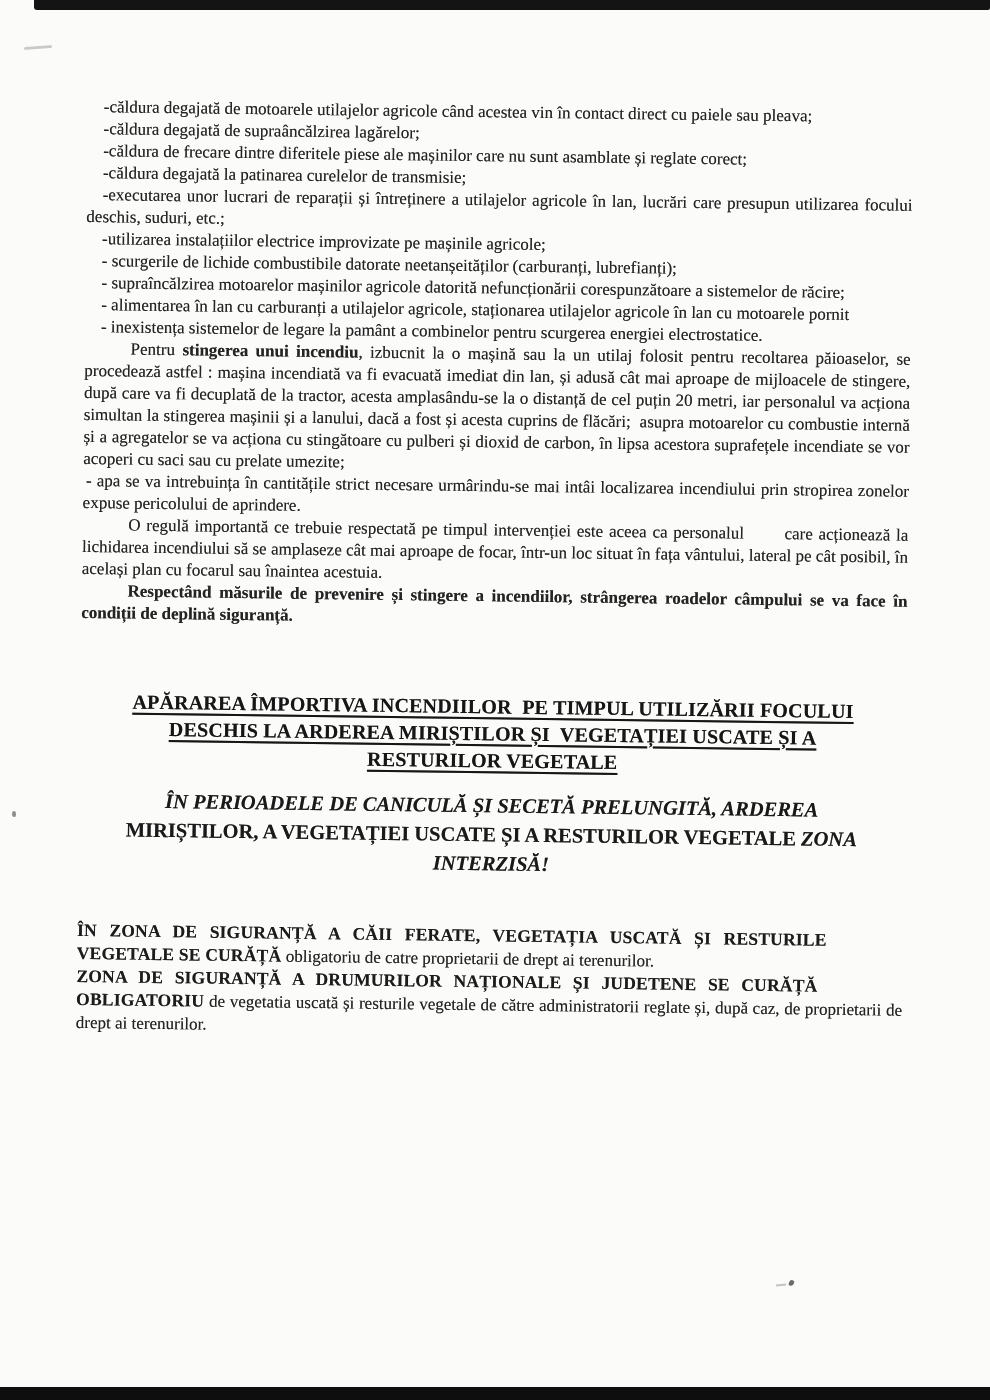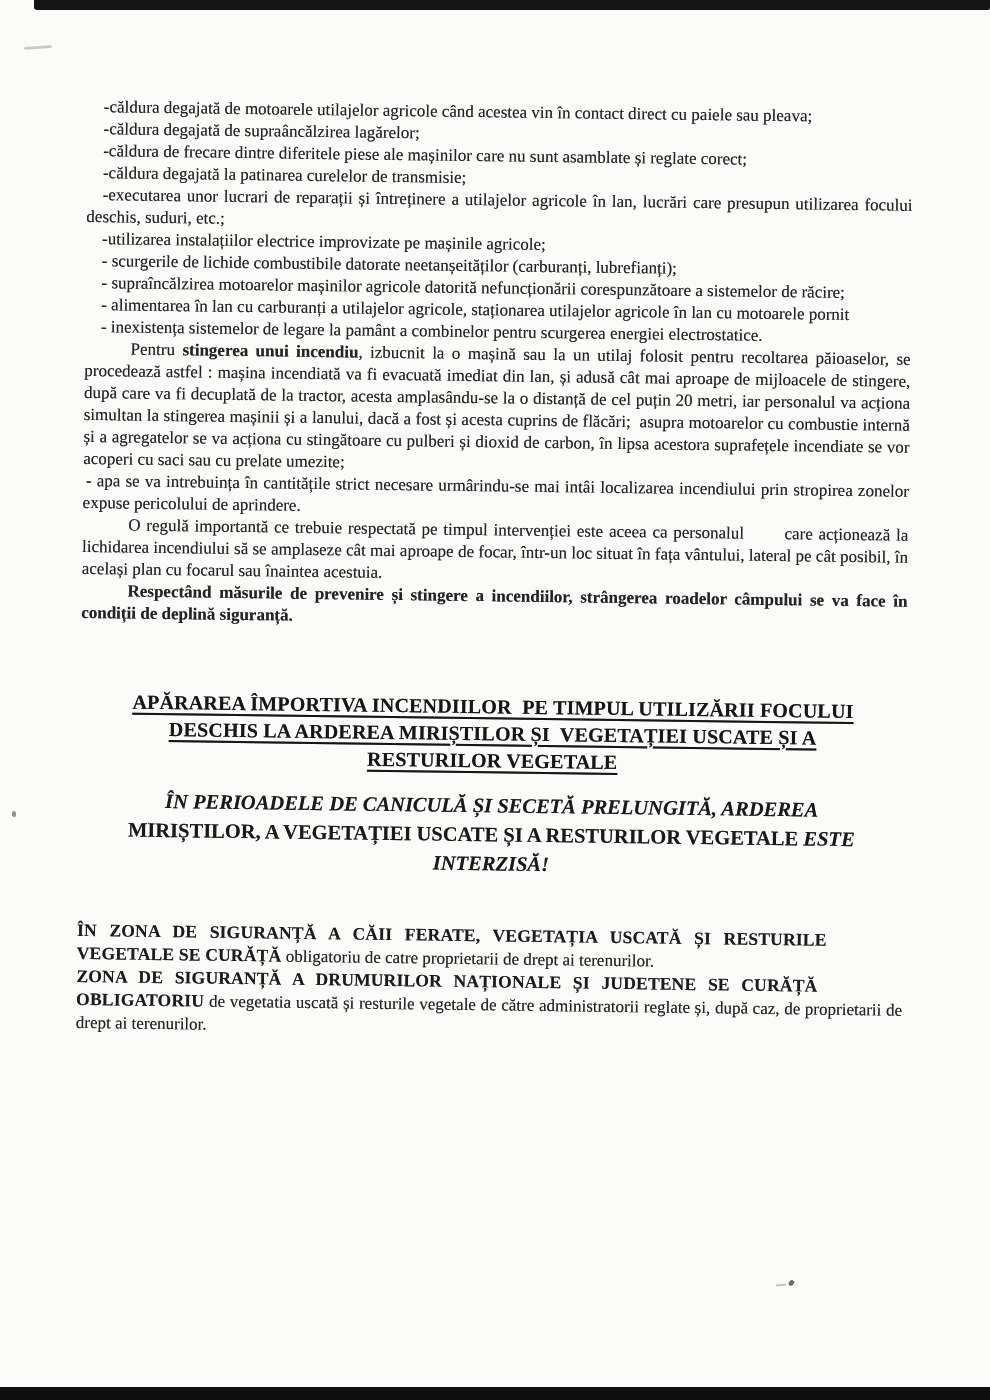--- a/index.html
+++ b/index.html
@@ -54,18 +54,18 @@
       <p class="li">-utilizarea instalațiilor electrice improvizate pe mașinile agricole;</p>
       <p class="li">- scurgerile de lichide combustibile datorate neetanșeităților (carburanți, lubrefianți);</p>
       <p class="li">- supraîncălzirea motoarelor mașinilor agricole datorită nefuncționării corespunzătoare a sistemelor de răcire;</p>
       <p class="li">- alimentarea în lan cu carburanți a utilajelor agricole, staționarea utilajelor agricole în lan cu motoarele pornit</p>
       <p class="li">- inexistența sistemelor de legare la pamânt a combinelor pentru scurgerea energiei electrostatice.</p>
       <p class="p-ind"><span>Pentru </span><span class="b ">stingerea unui incendiu</span><span>, izbucnit la o mașină sau la un utilaj folosit pentru recoltarea păioaselor, se procedează astfel : mașina incendiată va fi evacuată imediat din lan, și adusă cât mai aproape de mijloacele de stingere, după care va fi decuplată de la tractor, acesta amplasându-se la o distanță de cel puțin 20 metri, iar personalul va acționa simultan la stingerea mașinii și a lanului, dacă a fost și acesta cuprins de flăcări;&nbsp; asupra motoarelor cu combustie internă și a agregatelor se va acționa cu stingătoare cu pulberi și dioxid de carbon, în lipsa acestora suprafețele incendiate se vor acoperi cu saci sau cu prelate umezite;</span></p>
       <p class="p-hang"><span>- apa se va intrebuința în cantitățile strict necesare urmârindu-se mai intâi localizarea incendiului prin stropirea zonelor expuse pericolului de aprindere.</span></p>
       <p class="p-ind"><span>O regulă importantă ce trebuie respectată pe timpul intervenției este aceea ca personalul&nbsp;&nbsp;&nbsp;&nbsp;&nbsp;&nbsp; care acționează la lichidarea incendiului să se amplaseze cât mai aproape de focar, într-un loc situat în fața vântului, lateral pe cât posibil, în același plan cu focarul sau înaintea acestuia.</span></p>
       <p class="p-ind"><span class="b ">Respectând măsurile de prevenire și stingere a incendiilor, strângerea roadelor câmpului se va face în condiții de deplină siguranță.</span></p>
       <p class="heading"><span class="u">APĂRAREA ÎMPORTIVA INCENDIILOR&nbsp; PE TIMPUL UTILIZĂRII FOCULUI</span><br><span class="u">DESCHIS LA ARDEREA MIRIȘTILOR ȘI&nbsp; VEGETAȚIEI USCATE ȘI A</span><br><span class="u">RESTURILOR VEGETALE</span></p>
-      <p class="subheading"><span class="i ">ÎN PERIOADELE DE CANICULĂ ȘI SECETĂ PRELUNGITĂ, ARDEREA</span><br><span>MIRIȘTILOR, A VEGETAȚIEI USCATE ȘI A RESTURILOR VEGETALE </span><span class="i ">ESTE</span><br><span class="i ">INTERZISĂ!</span></p>
+      <p class="subheading"><span class="i ">ÎN PERIOADELE DE CANICULĂ ȘI SECETĂ PRELUNGITĂ, ARDEREA</span><br><span>MIRIȘTILOR, A VEGETAȚIEI USCATE ȘI A RESTURILOR VEGETALE </span><span class="i ">ZONA</span><br><span class="i ">INTERZISĂ!</span></p>
       <p class="legal"><span class="b " style="word-spacing: 8px;">ÎN ZONA DE SIGURANȚĂ A CĂII FERATE, VEGETAȚIA USCATĂ ȘI RESTURILE</span><br><span class="b ">VEGETALE SE CURĂȚĂ </span><span>obligatoriu de catre proprietarii de drept ai terenurilor.</span></p>
       <p class="legal2"><span class="b " style="word-spacing: 7px;">ZONA DE SIGURANȚĂ A DRUMURILOR NAȚIONALE ȘI JUDETENE SE CURĂȚĂ</span><br><span class="b ">OBLIGATORIU </span><span>de vegetatia uscată și resturile vegetale de către administratorii reglate și, după caz, de proprietarii de drept ai terenurilor.</span></p>
     </div>
   <div class="bottom-bar" style="background: rgb(14, 14, 14);"></div>
 </div>
 
 </body></html>

